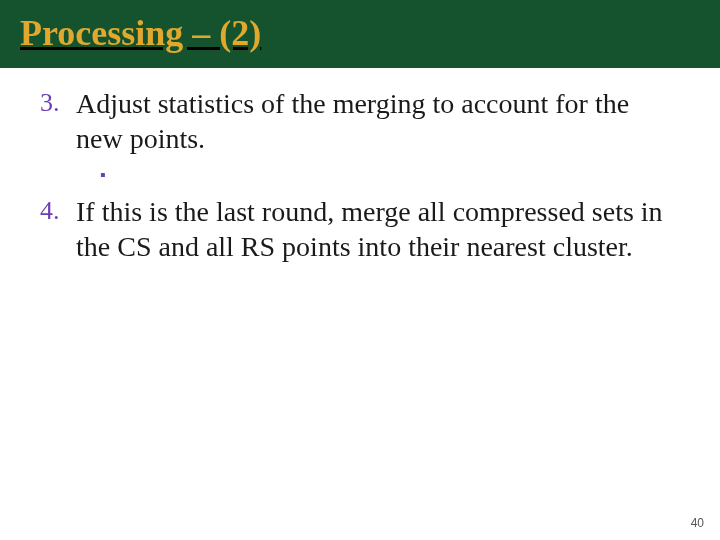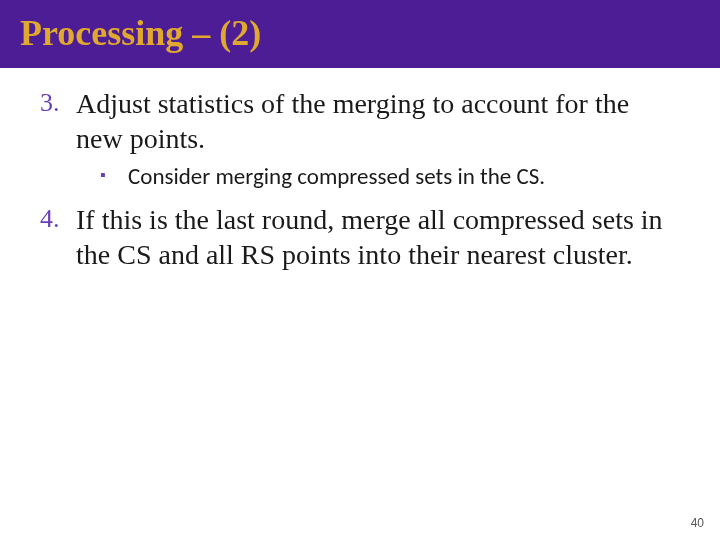--- a/index.html
+++ b/index.html
@@ -3,23 +3,24 @@
 <meta charset="utf-8">
 <style>
   * { margin: 0; padding: 0; box-sizing: border-box; }
   html, body { width: 720px; height: 540px; overflow: hidden; }
   body {
     font-family: Georgia, 'Times New Roman', serif;
     background: #ffffff;
     position: relative;
   }
   .title-bar {
-    background: #4c1d95;
+    background: #14532d;
     padding: 12px 12px 14px 20px;
     width: 100%;
+    text-decoration: underline;
   }
   .title-bar h1 {
     color: #e0a82e;
     font-size: 36px;
     font-weight: bold;
     font-family: Georgia, serif;
   }
   .content {
     padding: 18px 40px 0 40px;
     color: #1a1a1a;
@@ -79,21 +80,20 @@
 
 <div class="content">
 
   <div class="ol-row">
     <div class="ol-num">3.</div>
     <div class="ol-text">Adjust statistics of the merging to account for the new points.</div>
   </div>
 
   <div class="sub-row">
     <div class="sub-bullet">▪</div>
-    <div class="sub-text">Consider merging compressed sets in the CS.</div>
   </div>
 
   <div class="ol-row">
     <div class="ol-num">4.</div>
     <div class="ol-text">If this is the last round, merge all compressed sets in the CS and all RS points into their nearest cluster.</div>
   </div>
 
 </div>
 
 <div class="page-num">40</div>

